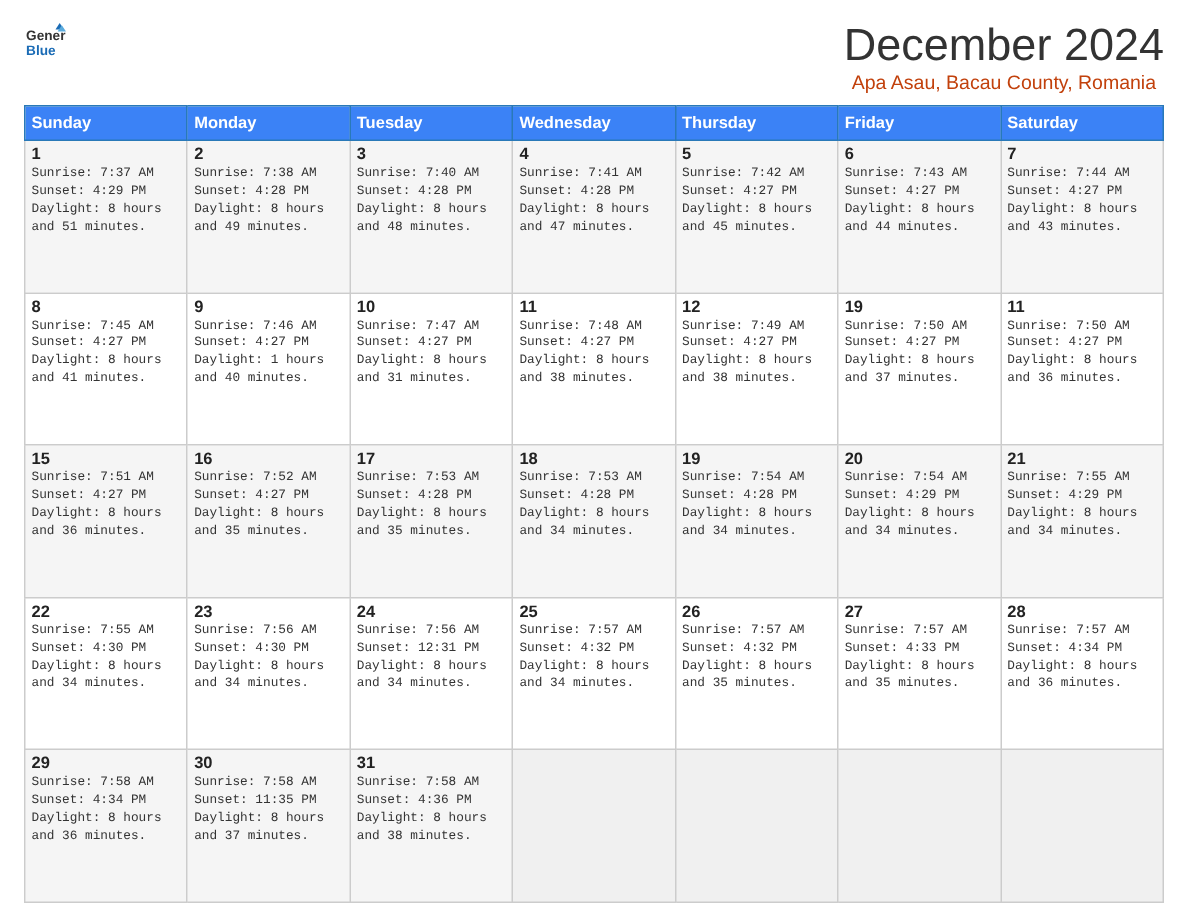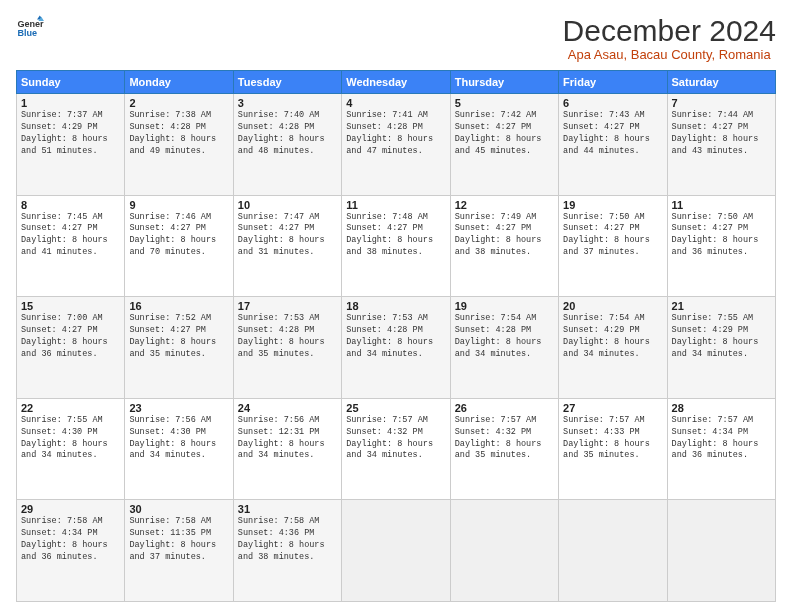--- a/index.html
+++ b/index.html
@@ -188,21 +188,21 @@
             <span>Sunrise: 7:45 AM</span><br>
             <span>Sunset: 4:27 PM</span><br>
             <span>Daylight: 8 hours and 41 minutes.</span>
           </div>
         </td>
           <td>
           <span class="day-num">9</span>
           <div class="day-info">
             <span>Sunrise: 7:46 AM</span><br>
             <span>Sunset: 4:27 PM</span><br>
-            <span>Daylight: 8 hours and 70 minutes.</span>
+            <span>Daylight: 1 hours and 40 minutes.</span>
           </div>
         </td>
           <td>
           <span class="day-num">10</span>
           <div class="day-info">
             <span>Sunrise: 7:47 AM</span><br>
             <span>Sunset: 4:27 PM</span><br>
             <span>Daylight: 8 hours and 31 minutes.</span>
           </div>
         </td>
@@ -236,21 +236,21 @@
             <span>Sunrise: 7:50 AM</span><br>
             <span>Sunset: 4:27 PM</span><br>
             <span>Daylight: 8 hours and 36 minutes.</span>
           </div>
         </td>
         </tr>
         <tr>
           <td>
           <span class="day-num">15</span>
           <div class="day-info">
-            <span>Sunrise: 7:00 AM</span><br>
+            <span>Sunrise: 7:51 AM</span><br>
             <span>Sunset: 4:27 PM</span><br>
             <span>Daylight: 8 hours and 36 minutes.</span>
           </div>
         </td>
           <td>
           <span class="day-num">16</span>
           <div class="day-info">
             <span>Sunrise: 7:52 AM</span><br>
             <span>Sunset: 4:27 PM</span><br>
             <span>Daylight: 8 hours and 35 minutes.</span>

